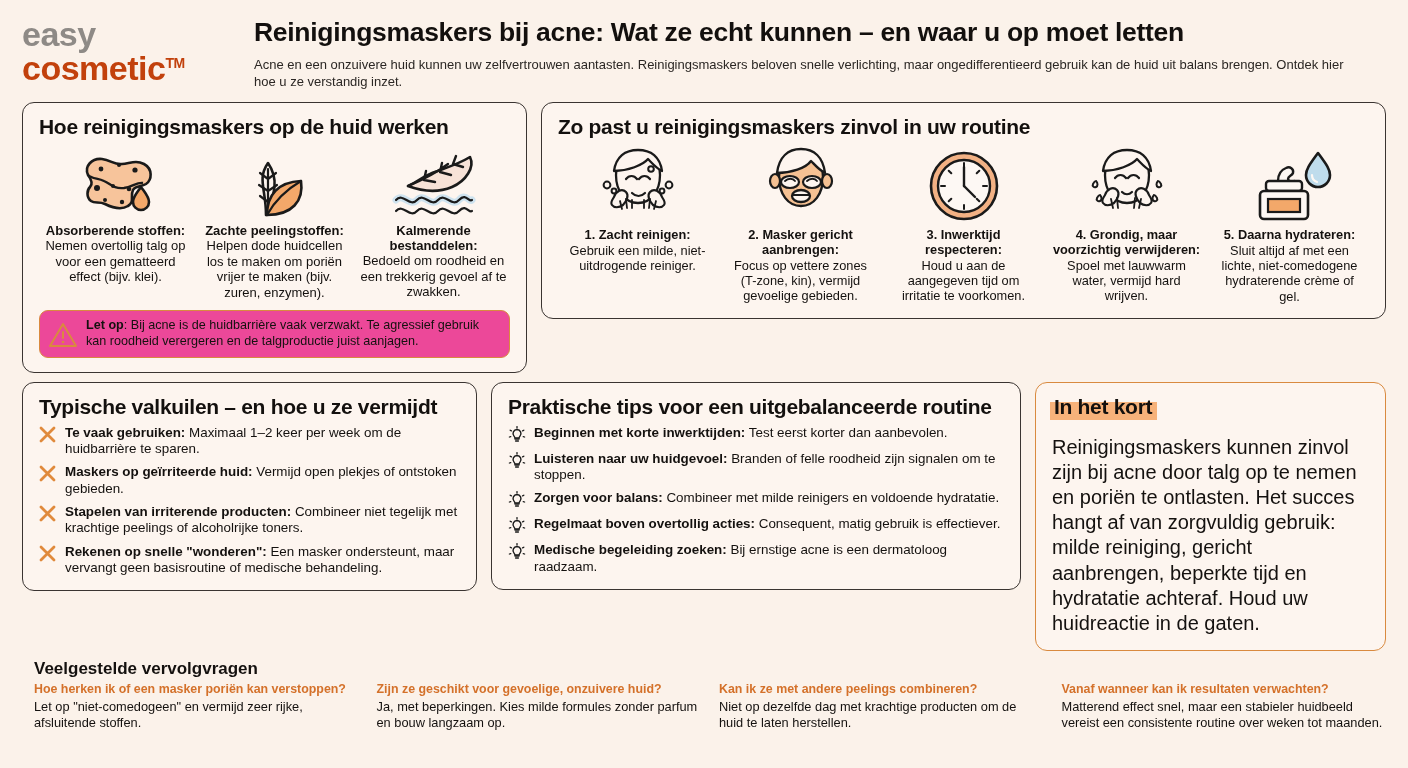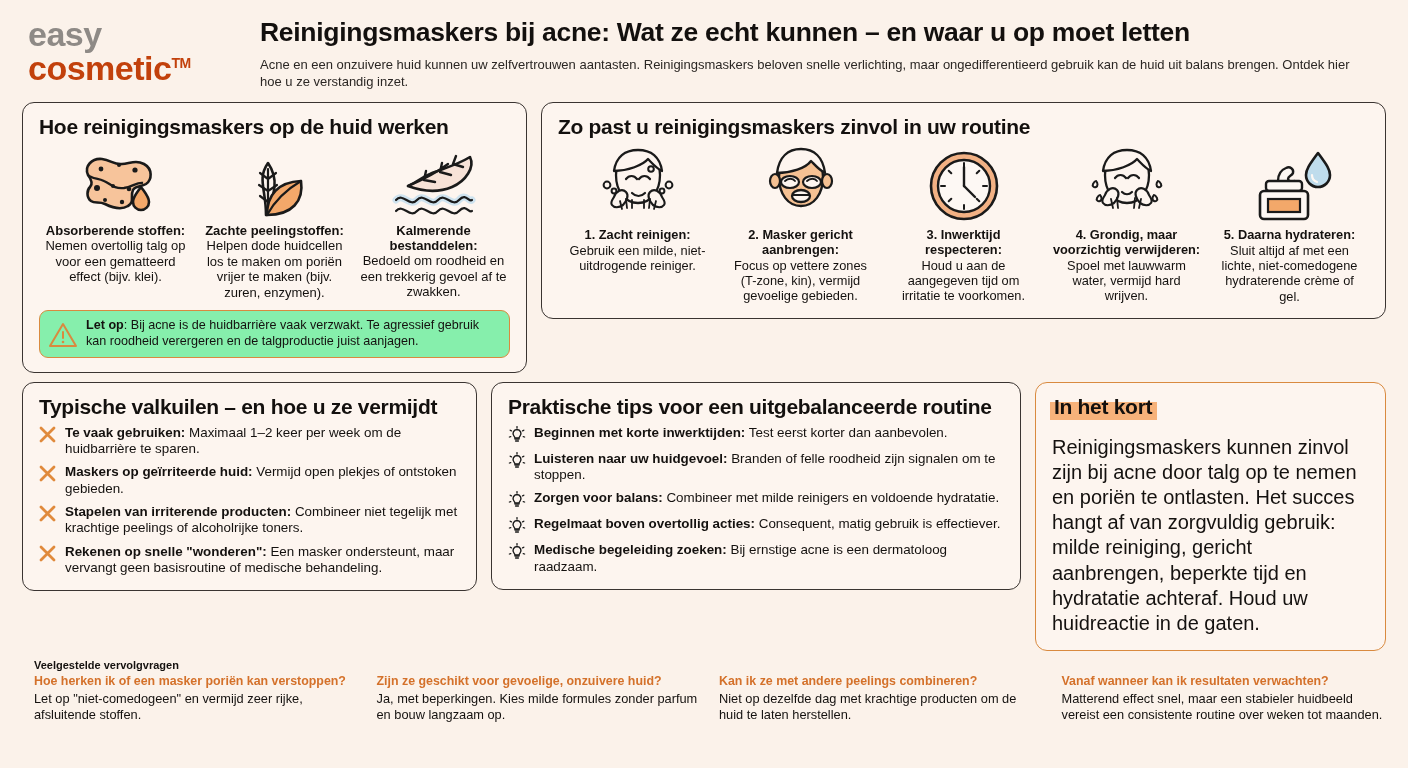--- a/index.html
+++ b/index.html
@@ -7,21 +7,21 @@
     width: 1408px; height: 768px;
     background: #fbf2ea;
     font-family: "Liberation Sans", sans-serif;
     color: #14110f;
     overflow: hidden;
   }
   .page { position: relative; width: 1408px; height: 768px; padding: 0; }
 
   
   .header { display: flex; align-items: flex-start; padding: 14px 22px 8px 22px; gap: 14px; }
-  .brand { width: 218px; flex: 0 0 218px; padding-top: 4px; margin-left: 6px; }
+  .brand { width: 218px; flex: 0 0 218px; padding-top: 4px; }
   .brand .l1 { font-size: 34px; font-weight: 700; color: #8e8a86; line-height: 0.98; letter-spacing: -0.5px;}
   .brand .l2 { font-size: 34px; font-weight: 700; color: #c2410c; line-height: 1.0; letter-spacing: -0.5px;}
   .brand .tm { font-size: 14px; vertical-align: super; font-weight: 700; }
   .head-text { flex: 1 1 auto; padding-top: 4px; }
   .title { font-size: 26.5px; font-weight: 700; letter-spacing: -0.3px; line-height: 1.12; color: #13100e; }
   .subtitle { font-size: 13px; line-height: 1.32; color: #2b2724; margin-top: 8px; max-width: 1105px;}
 
   
   .card {
     border: 1.6px solid #3a3431;
@@ -46,21 +46,21 @@
   .icon-cols { display: flex; gap: 6px; margin-top: 4px; }
   .icol { flex: 1 1 0; text-align: center; padding: 0 2px; }
   .icol .art { height: 74px; display: flex; align-items: flex-end; justify-content: center; margin-bottom: 4px; }
   .icol .lbl { font-size: 13px; font-weight: 700; line-height: 1.16; }
   .icol .desc { font-size: 13px; line-height: 1.2; }
 
   .note {
     margin-top: 10px;
     border: 1.4px solid #d98a3f;
     border-radius: 9px;
-    background: #86efac;
+    background: #ec4899;
     padding: 7px 10px 7px 8px;
     display: flex; gap: 8px; align-items: center;
   }
   .note .txt { font-size: 12.6px; line-height: 1.24; }
 
   
   .rcols { display: flex; gap: 4px; margin-top: 6px; }
   .rcol { flex: 1 1 0; text-align: center; padding: 0 4px;}
   .rcol .art { height: 78px; display: flex; align-items: flex-end; justify-content: center; margin-bottom: 5px;}
   .rcol .lbl { font-size: 12.8px; font-weight: 700; line-height: 1.17; }
@@ -76,21 +76,21 @@
   ul.blist li { display: flex; gap: 8px; margin-bottom: 7px; align-items: flex-start;}
   ul.blist li:last-child { margin-bottom: 0; }
   ul.blist .mk { flex: 0 0 18px; padding-top: 1px; }
   ul.blist .body { font-size: 13.4px; line-height: 1.22; }
   ul.blist .body b { font-weight: 700; }
 
   .summary-text { font-size: 20px; line-height: 1.26; margin-top: 9px; }
 
   
   .faq { padding: 8px 22px 6px 34px; }
-  .faq-title { font-size: 11px; font-weight: 700; margin-bottom: 3px; }
+  .faq-title { font-size: 17px; font-weight: 700; margin-bottom: 3px; }
   .faq-grid { display: flex; gap: 18px; }
   .faq-item { flex: 1 1 0; }
   .faq-q { font-size: 12.4px; font-weight: 700; color: #d4712a; line-height: 1.25; }
   .faq-a { font-size: 12.8px; line-height: 1.24; margin-top: 1px;}
 
   svg { display: block; }
 </style>
 </head>
 <body>
 

